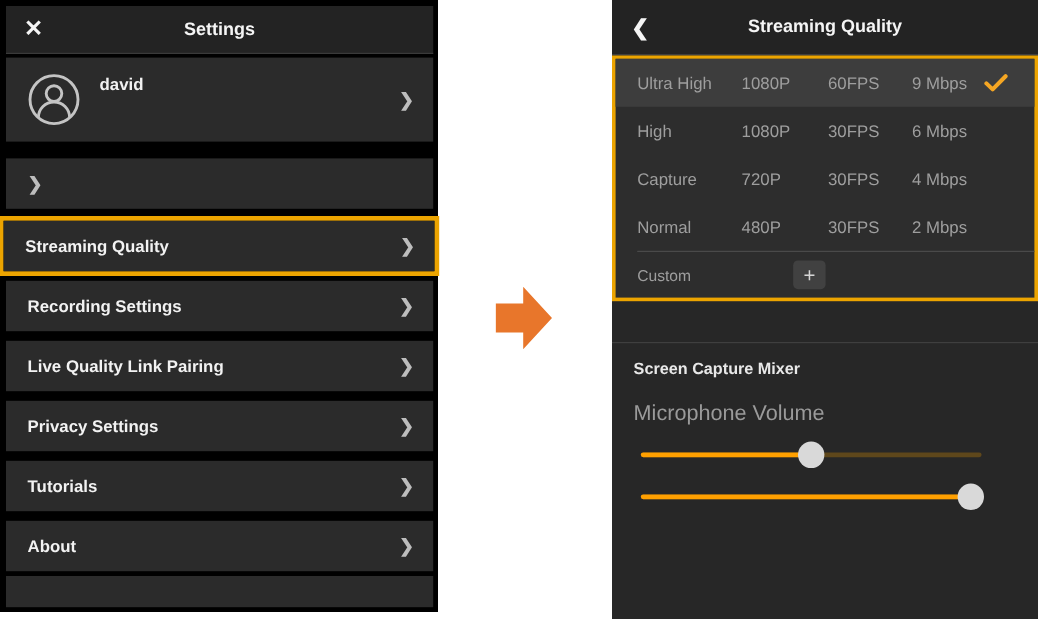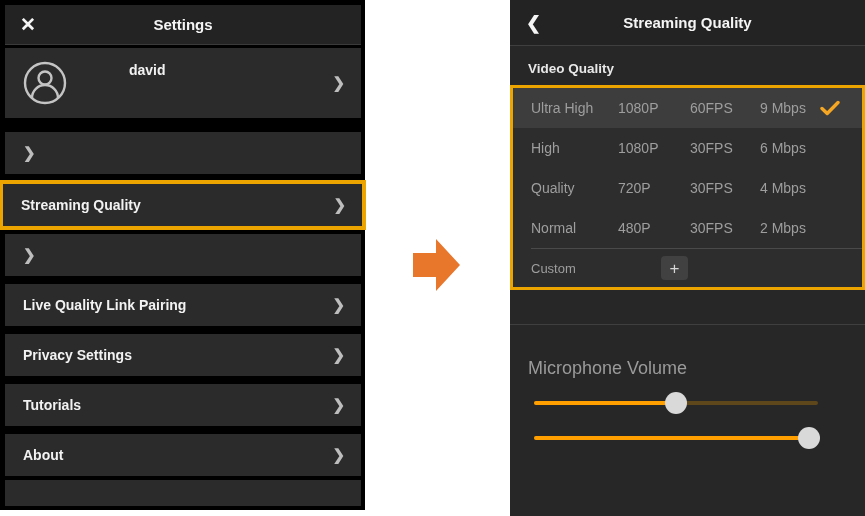--- a/index.html
+++ b/index.html
@@ -10,21 +10,21 @@
   
   .phone-left { position:absolute; left:0; top:0; width:365px; height:510px;
                 background:#000; padding:5px 4px 6px 5px; }
   .lheader { height:40px; background:#232323; display:flex; align-items:center;
              position:relative; border-bottom:1px solid #3a3a3a; }
   .close-x { color:#f5f5f5; font-size:19px; font-weight:bold; padding:0 0 0 15px;
              cursor:pointer; line-height:1; }
   .lheader .title { position:absolute; left:0; right:0; text-align:center;
                     color:#f5f5f5; font-size:15px; font-weight:bold; }
   .profile-row { margin-top:3px; height:70px; background:#2b2b2b; display:flex;
-                 align-items:center; padding:0 16px 0 18px;gap:46px; }
+                 align-items:center; padding:0 16px 0 18px; }
   .avatar { width:44px; height:44px; flex:0 0 44px; margin-right:16px; }
   .profile-name { color:#f2f2f2; font-weight:bold; font-size:14px; flex:1; align-self:flex-start; margin-top:14px; }
   .chev { color:#bdbdbd; font-size:15px; font-weight:bold; }
   .menu { margin-top:14px; }
   .menu-row { height:42px; background:#2b2b2b; display:flex; align-items:center;
               justify-content:space-between; padding:0 16px 0 18px; margin-bottom:8px; }
   .menu-row .lbl { color:#f2f2f2; font-weight:bold; font-size:14px; }
   .highlight-ring { border:4px solid #ECA400; margin:-2px -5px 4px -6px; }
   .highlight-ring .menu-row { margin-bottom:0; }
   .filler-row { height:26px; background:#2b2b2b; margin-top:-4px; }
@@ -90,20 +90,21 @@
       </div>
 
       <div class="highlight-ring">
         <div class="menu-row">
           <span class="lbl">Streaming Quality</span>
           <span class="chev">❯</span>
         </div>
       </div>
 
       <div class="menu-row">
+        <span class="lbl">Recording Settings</span>
         <span class="chev">❯</span>
       </div>
       <div class="menu-row">
         <span class="lbl">Live Quality Link Pairing</span>
         <span class="chev">❯</span>
       </div>
       <div class="menu-row">
         <span class="lbl">Privacy Settings</span>
         <span class="chev">❯</span>
       </div>
@@ -122,41 +123,40 @@
   <svg class="mid-arrow" width="48" height="54" viewBox="0 0 48 54">
     <polygon points="0,15 23,15 23,1 47,27 23,53 23,39 0,39" fill="#E8762B"></polygon>
   </svg>
 
   <div class="phone-right">
     <div class="rheader">
       <span class="back-chev">❮</span>
       <span class="title">Streaming Quality</span>
     </div>
 
-    <div class="section-label">Video Quality</div>
 
     <div class="quality-box">
       <div class="q-row selected">
         <span>Ultra High</span>
         <span>1080P</span>
         <span>60FPS</span>
         <span>9 Mbps</span>
         <svg width="20" height="16" viewBox="0 0 20 16">
           <path d="M2 8.5 L7.2 13.5 L18 2.5" fill="none" stroke="#F5A623" stroke-width="3.4" stroke-linecap="round" stroke-linejoin="round"></path>
         </svg>
       </div>
       <div class="q-row">
         <span>High</span>
         <span>1080P</span>
         <span>30FPS</span>
         <span>6 Mbps</span>
         <span></span>
       </div>
       <div class="q-row">
-        <span>Quality</span>
+        <span>Capture</span>
         <span>720P</span>
         <span>30FPS</span>
         <span>4 Mbps</span>
         <span></span>
       </div>
       <div class="q-row">
         <span>Normal</span>
         <span>480P</span>
         <span>30FPS</span>
         <span>2 Mbps</span>
@@ -165,20 +165,21 @@
       <div class="q-divider"></div>
       <div class="custom-row">
         <span>Custom</span>
         <span class="plus-btn">+</span>
       </div>
     </div>
 
     <div class="big-divider"></div>
 
     <div class="mixer">
+      <div class="mixer-title">Screen Capture Mixer</div>
 
       <div class="slider-label">Microphone Volume</div>
       <div class="slider">
         <div class="slider-track"></div>
         <div class="slider-fill" style="width: 50%;"></div>
         <div class="slider-thumb" style="left: 50%;"></div>
       </div>
 
       <div class="slider">
         <div class="slider-track"></div>

